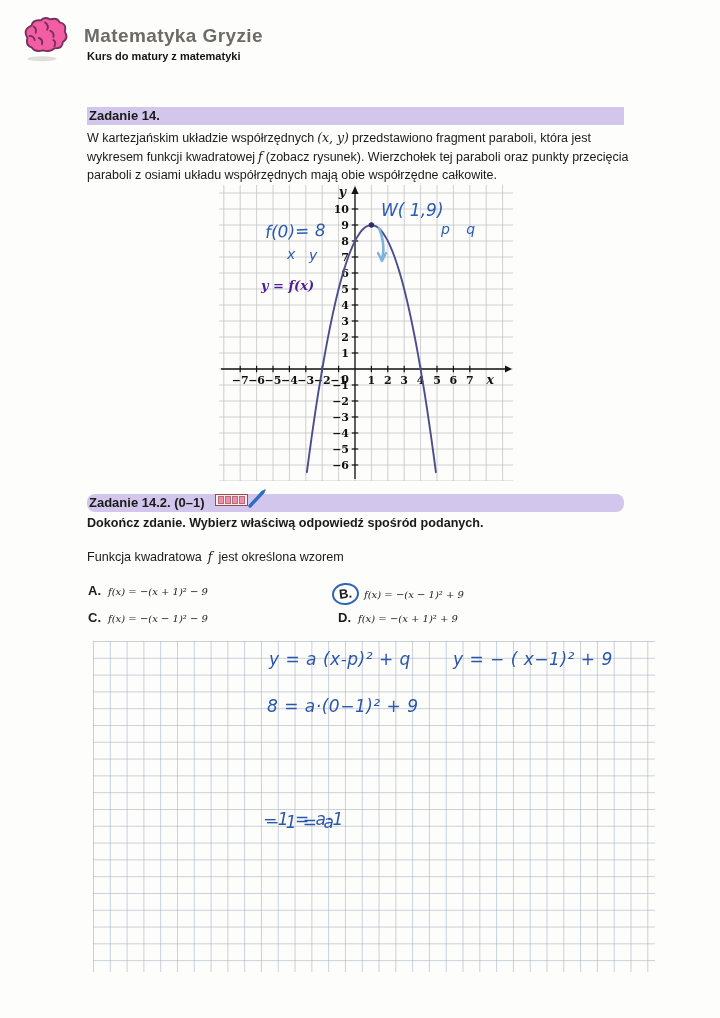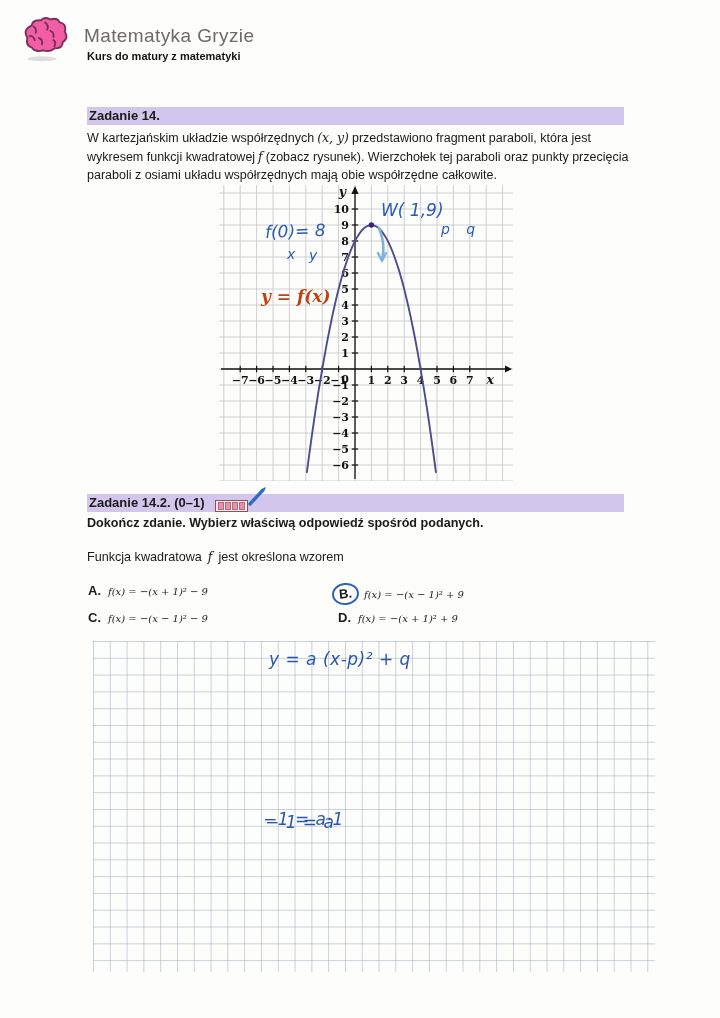--- a/index.html
+++ b/index.html
@@ -5,48 +5,48 @@
   html,body{margin:0;padding:0;}
   body{
     width:720px;height:1018px;position:relative;overflow:hidden;
     background:#fdfdfc;color:#1a1a1a;
     font-family:"Liberation Sans",sans-serif;
   }
   .abs{position:absolute;}
 
   
   #logo{left:16px;top:12px;width:54px;height:52px;}
-  #brand{left:84px;top:25px;font-size:19px;font-weight:normal;color:#6e6a65;letter-spacing:.4px;text-align:center;}
+  #brand{left:84px;top:25px;font-size:19px;font-weight:bold;color:#6e6a65;letter-spacing:.4px;text-align:center;}
   #subtitle{left:87px;top:50px;font-size:11px;font-weight:bold;color:#141414;}
 
   
   .task-bar{left:87px;width:535px;height:18px;background:#d2c6ec;
     font-size:13px;font-weight:bold;line-height:18px;padding-left:2px;
-    display:flex;align-items:flex-end;}
+    display:flex;align-items:flex-start;}
   #bar-14{top:107px;}
-  #bar-142{top:494px;}
+  #bar-142{top:494px;border-radius:8px;}
 
   
   #task14-text{left:87px;top:129px;width:548px;font-size:12.5px;line-height:18.6px;}
   .mathi{font-family:"DejaVu Serif",serif;font-style:italic;}
   #task14-text .mathi{margin:0 3px;}
 
   
   #graph-svg{left:219px;top:185px;width:294px;height:296px;}
   text.tick{font-family:"DejaVu Serif",serif;font-weight:bold;font-size:11px;fill:#111;}
   text.axisname{font-family:"DejaVu Serif",serif;font-style:italic;font-weight:bold;font-size:12.5px;fill:#111;}
   .hw{font-family:"DejaVu Sans",sans-serif;font-style:italic;color:#2b5cb0;white-space:pre;}
   #hw-f0{left:265px;top:221px;font-size:17px;transform:rotate(-2deg);}
   #hw-x{left:287px;top:246px;font-size:14px;}
   #hw-y{left:309px;top:247px;font-size:14px;}
   #hw-w{left:381px;top:200px;font-size:17px;}
   #hw-pq{left:404px;top:221px;font-size:14px;letter-spacing:6px;margin-left:37px;}
   #hw-arrow{left:374px;top:226px;width:18px;height:40px;}
-  #curve-label{left:261px;top:286px;font-family:"DejaVu Serif",serif;
-    font-style:italic;font-weight:bold;font-size:17px;color:#c2410c;}
+  #curve-label{left:261px;top:278px;font-family:"DejaVu Serif",serif;
+    font-style:italic;font-weight:bold;font-size:13px;color:#4c1d95;}
 
   
   #stamp{display:inline-flex;gap:1px;margin-left:10px;border:1px solid #9c4a4a;
     background:#fbeef0;padding:1px 2px;align-items:center;}
   #stamp span{width:4px;height:6px;background:#e991a8;display:inline-block;border:.5px solid #b86a7d;}
   #pen{position:relative;top:-6px;left:-2px;width:22px;height:20px;}
   #instruction{left:87px;top:516px;font-size:12.6px;font-weight:bold;}
   #stem{left:87px;top:549px;font-size:12.6px;}
   #stem .mathi{margin:0 6px;}
 
@@ -245,15 +245,17 @@
 </div>
 <div id="opt-c" class="option">
   <span class="opt-letter">C.</span><span class="opt-formula">f(x) = −(x − 1)² − 9</span>
 </div>
 <div id="opt-d" class="option">
   <span class="opt-letter">D.</span><span class="opt-formula">f(x) = −(x + 1)² + 9</span>
 </div>
 
 <div id="worksheet" class="abs">
   <div id="wl0" class="wline">y = a (x-p)² + q</div>
+  <div id="wl1" class="wline">y = − ( x−1)² + 9</div>
+  <div id="wl2" class="wline">8 = a·(0−1)² + 9</div>
   <div id="wl4" class="wline">−1 = a·1</div>
   <div id="wl5" class="wline">− 1 = a</div>
 </div>
 
 </body></html>

